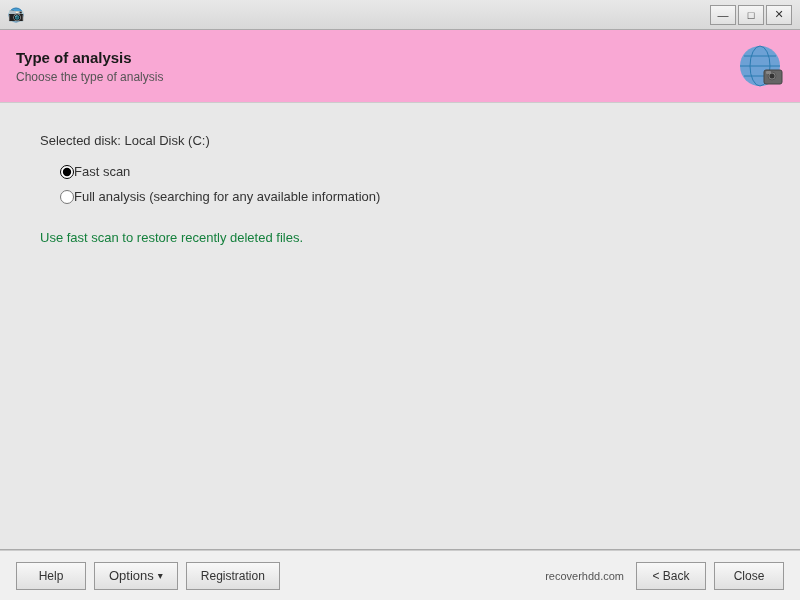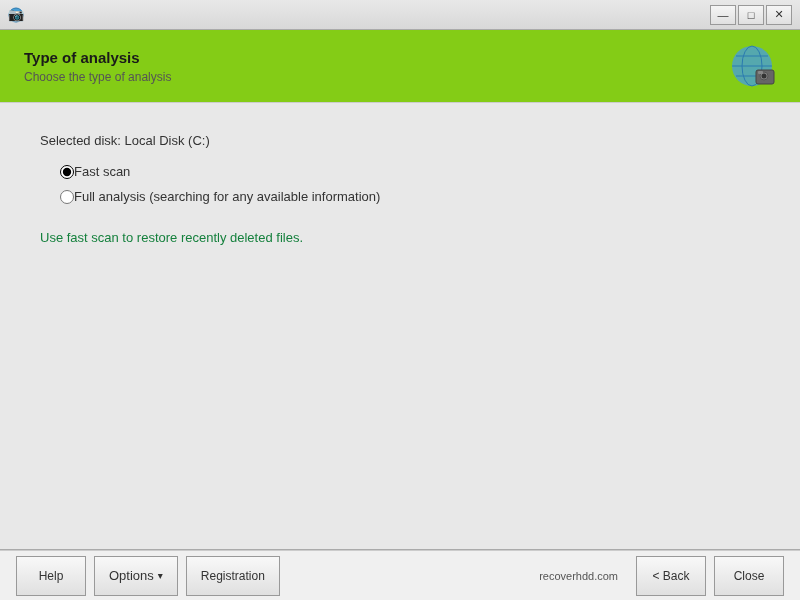--- a/index.html
+++ b/index.html
@@ -60,23 +60,23 @@
       cursor: pointer;
       font-size: 11px;
       display: flex;
       align-items: center;
       justify-content: center;
       color: #333;
     }
 
     
     .header-section {
-      background: #84cc16;
+      background: #f9a8d4;
       border-bottom: 1px solid #ccc;
-      padding: 12px 24px;
+      padding: 12px 16px;
       display: flex;
       align-items: center;
       justify-content: space-between;
       flex-shrink: 0;
       min-height: 70px;
     }
 
     .header-text {
       display: flex;
       flex-direction: column;
@@ -176,25 +176,25 @@
 
     .footer-right {
       display: flex;
       gap: 8px;
       align-items: center;
     }
 
     .website-label {
       color: #555;
       font-size: 11px;
-      margin-right: 10px;
+      margin-right: 4px;
     }
 
     .btn {
-      height: 40px;
+      height: 28px;
       min-width: 70px;
       border: 1px solid #999;
       background: linear-gradient(to bottom, #f8f8f8, #e0e0e0);
       cursor: pointer;
       font-size: 12px;
       color: #333;
       padding: 0 14px;
       display: flex;
       align-items: center;
       justify-content: center;

